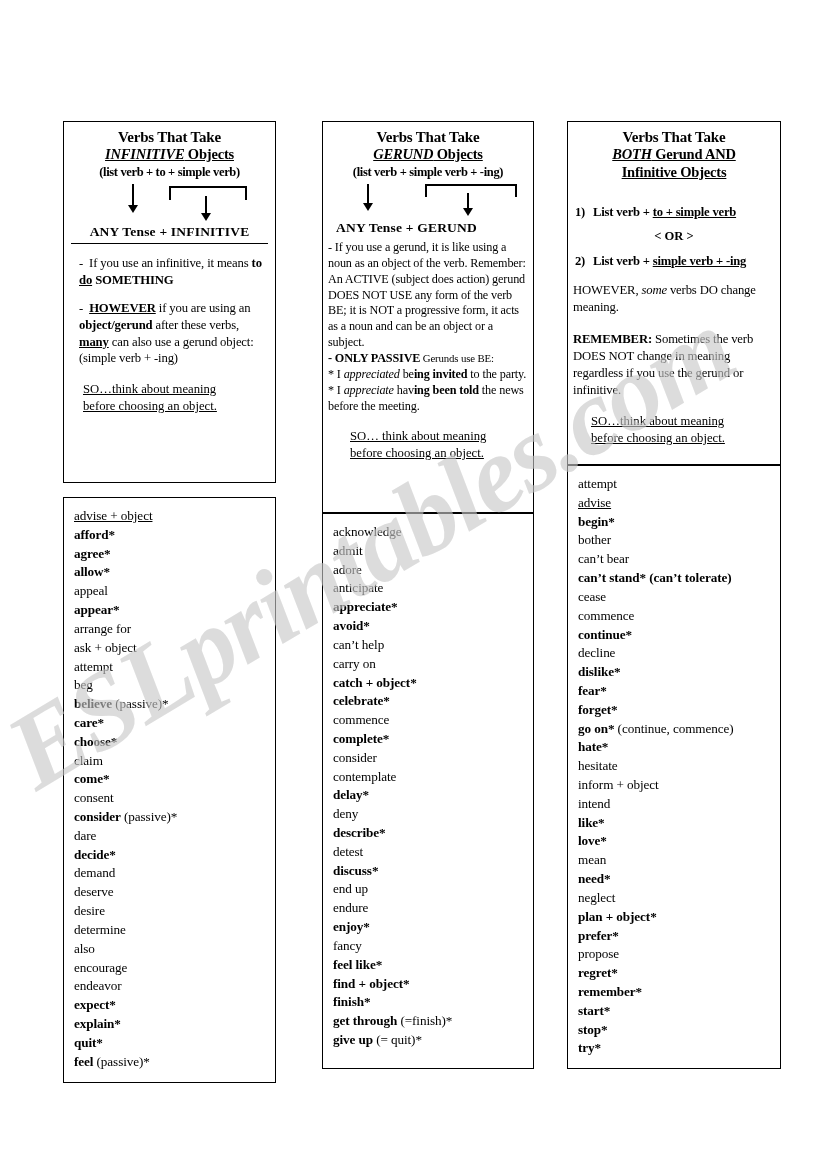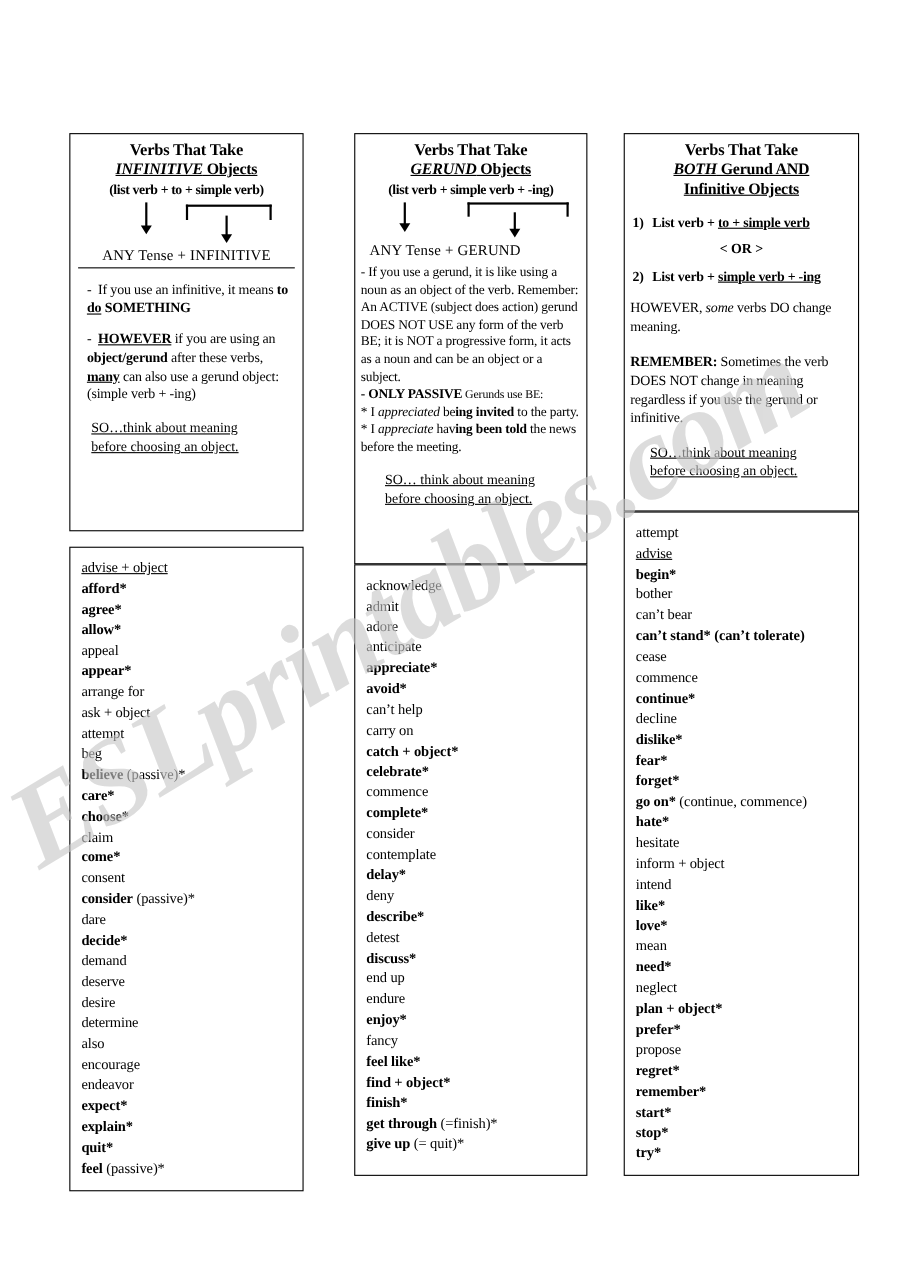--- a/index.html
+++ b/index.html
@@ -122,21 +122,21 @@
   }
   .bracket {
     position: absolute;
     border-top: 2px solid #000;
     border-left: 2px solid #000;
     border-right: 2px solid #000;
   }
 
   .tense-line {
     text-align: center;
-    font-weight: normal;
+    font-weight: bold;
     font-size: 13.5px;
     letter-spacing: 0.2px;
     padding-bottom: 3px;
     margin: 0 2px;
   }
   .tense-rule {
     border-bottom: 1.6px solid #000;
     margin: 0 2px 0 2px;
   }
 
@@ -164,21 +164,21 @@
   }
   .so-block .ul-line {
     text-decoration: underline;
     display: block;
   }
 
   
   .numbered {
     font-weight: bold;
     font-size: 12.6px;
-    margin-top: 13px;
+    margin-top: 23px;
     padding-left: 2px;
     letter-spacing: -0.2px;
   }
   .numbered .idx { display: inline-block; width: 18px; }
   .numbered u { text-decoration: underline; }
   .or-line {
     text-align: center;
     font-weight: bold;
     font-size: 12.6px;
     margin-top: 9px;

